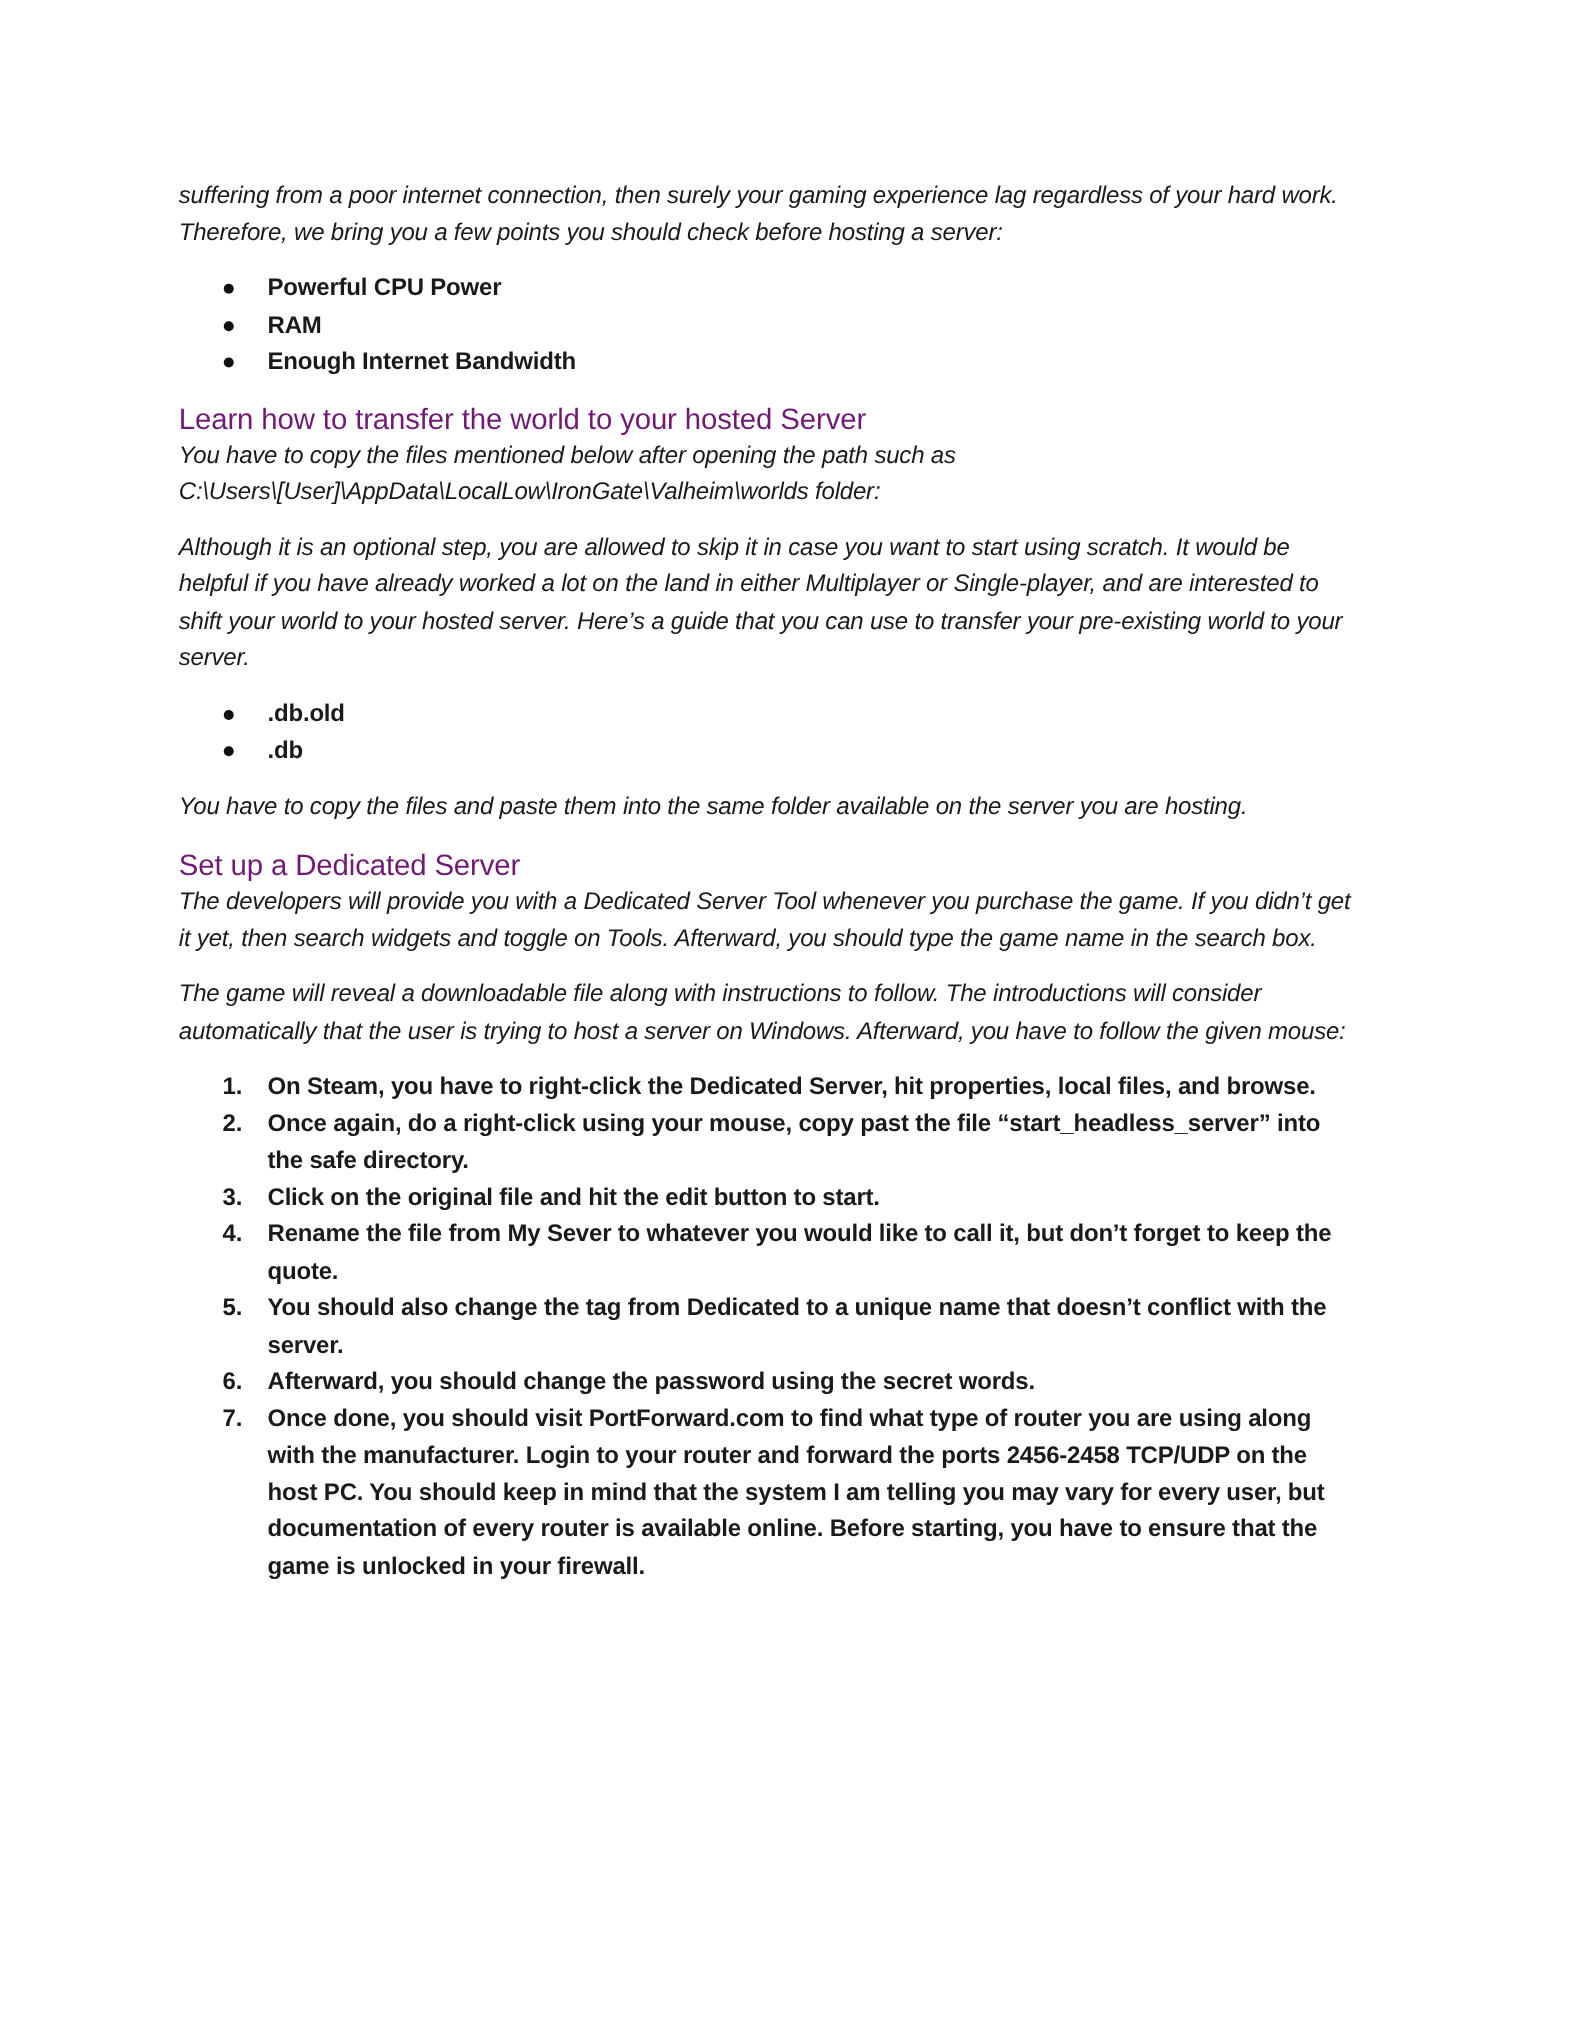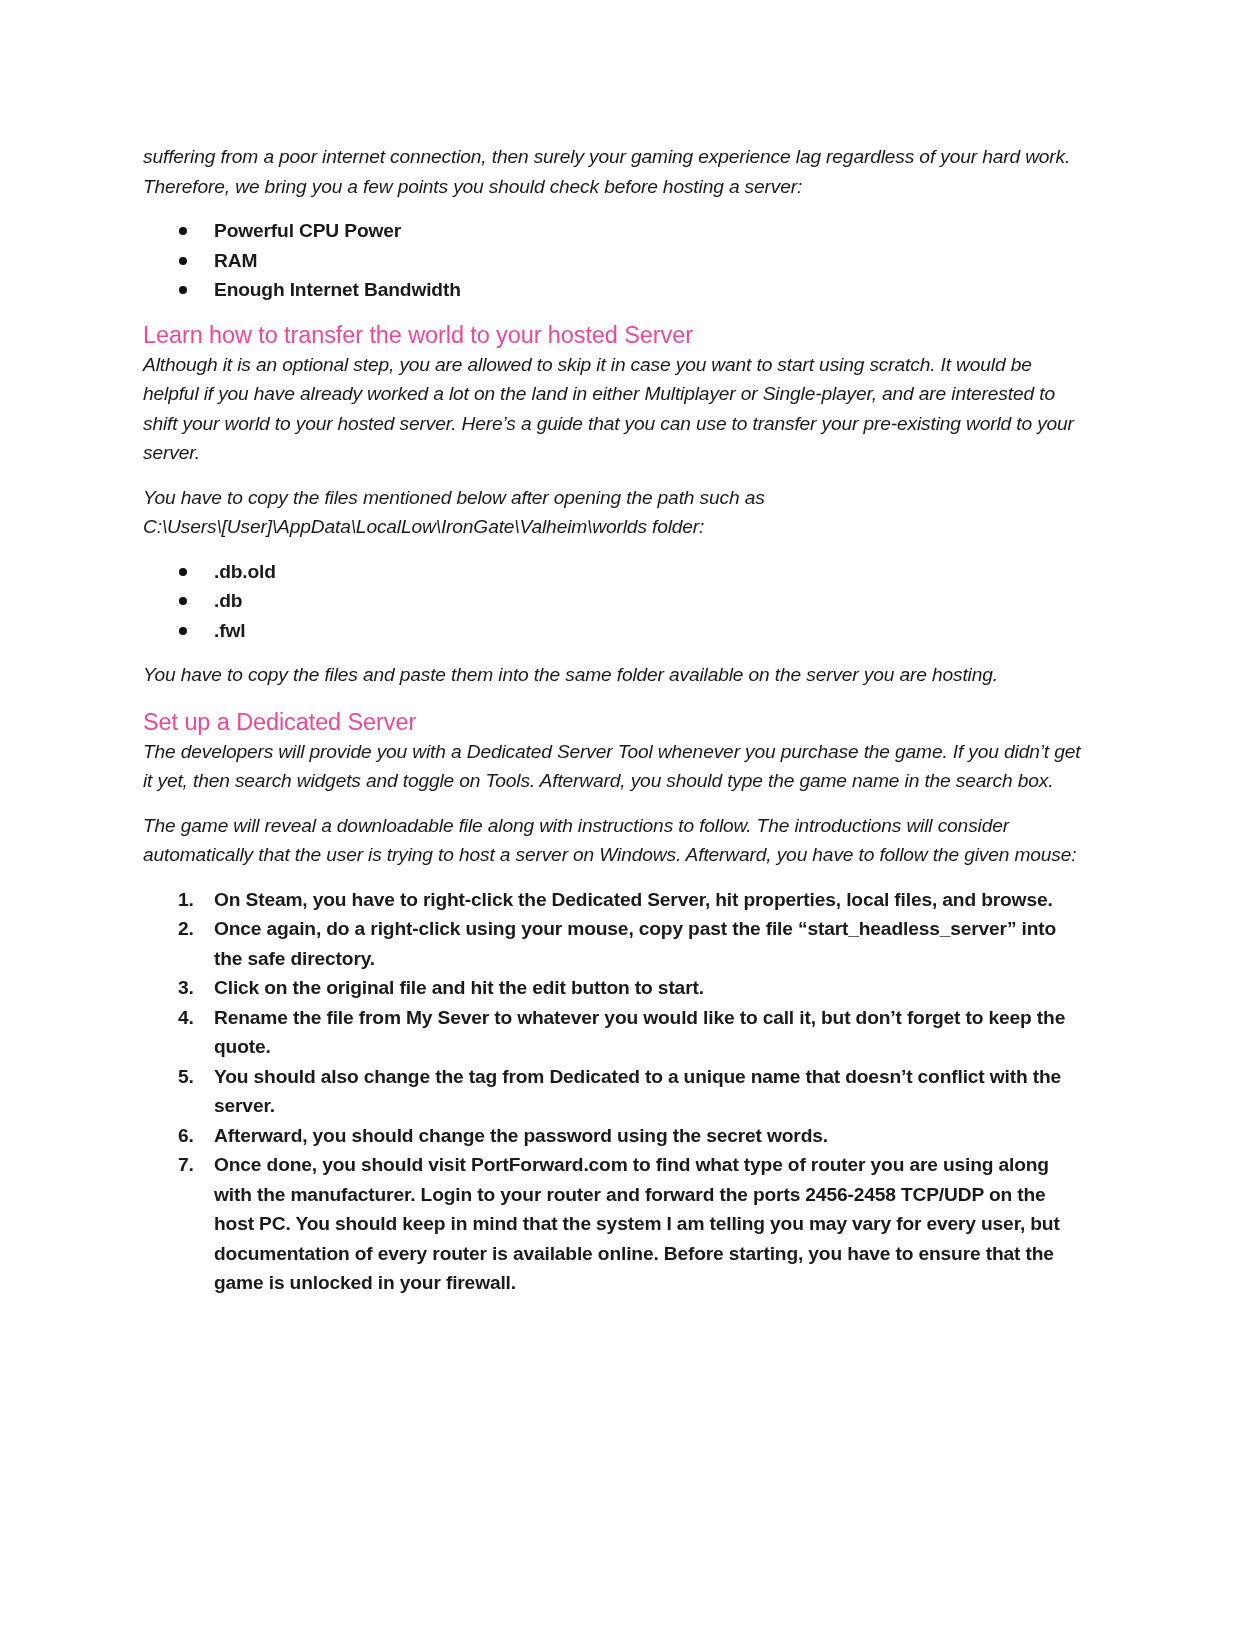--- a/index.html
+++ b/index.html
@@ -7,21 +7,21 @@
       width: 1260px; height: 1631px; position: relative; overflow: hidden;
       font-family: "Liberation Sans", "DejaVu Sans", sans-serif;
       color: #1a1a1a;
     }
     .page {
       position: absolute; left: 143px; top: 142px; width: 940px;
       font-size: 19.2px; line-height: 29.5px; letter-spacing: -0.15px;
     }
     p { margin: 0 0 15px 0; font-style: italic; }
     h2 {
-      margin: 0; font-weight: normal; color: #ec4899;
+      margin: 0; font-weight: normal; color: #701a75;
       font-size: 23.5px; line-height: 30px; letter-spacing: -0.1px;
     }
     ul, ol { margin: 0 0 15px 0; padding: 0; list-style: none; font-weight: bold; }
     li { position: relative; padding-left: 71px; }
     .bullet {
       position: absolute; left: 36px; top: 11px;
       width: 8px; height: 8px; border-radius: 50%; background: #111;
     }
     .num { position: absolute; left: 35px; top: 0; }
     .sec1 { margin-top: 12px; }
@@ -33,29 +33,28 @@
 <div class="page">
 
   <p>suffering from a poor internet connection, then surely your gaming experience lag regardless of your hard work. Therefore, we bring you a few points you should check before hosting a server:</p>
   <ul>
     <li><span class="bullet"></span><span>Powerful CPU Power</span></li>
     <li><span class="bullet"></span><span>RAM</span></li>
     <li><span class="bullet"></span><span>Enough Internet Bandwidth</span></li>
   </ul>
 
   <h2 class="sec1">Learn how to transfer the world to your hosted Server</h2>
-  <p>Although it is an optional step, you are allowed to skip it in case you want to start using scratch. It would be helpful if you have already worked a lot on the land in either Multiplayer or Single-player, and are interested to shift your world to your hosted server. Here’s a guide that you can use to transfer your pre-existing world to your server.</p>
   <p>
     <span>You have to copy the files mentioned below after opening the path such as</span><br>
     <span>C:\Users\[User]\AppData\LocalLow\IronGate\Valheim\worlds folder:</span>
   </p>
+  <p>Although it is an optional step, you are allowed to skip it in case you want to start using scratch. It would be helpful if you have already worked a lot on the land in either Multiplayer or Single-player, and are interested to shift your world to your hosted server. Here’s a guide that you can use to transfer your pre-existing world to your server.</p>
   <ul>
     <li><span class="bullet"></span><span>.db.old</span></li>
     <li><span class="bullet"></span><span>.db</span></li>
-    <li><span class="bullet"></span><span>.fwl</span></li>
   </ul>
   <p>You have to copy the files and paste them into the same folder available on the server you are hosting.</p>
 
   <h2 class="sec2">Set up a Dedicated Server</h2>
   <p>The developers will provide you with a Dedicated Server Tool whenever you purchase the game. If you didn’t get it yet, then search widgets and toggle on Tools. Afterward, you should type the game name in the search box.</p>
   <p>The game will reveal a downloadable file along with instructions to follow. The introductions will consider automatically that the user is trying to host a server on Windows. Afterward, you have to follow the given mouse:</p>
   <ol>
     <li><span class="num">1.</span><span>On Steam, you have to right-click the Dedicated Server, hit properties, local files, and browse.</span></li>
     <li><span class="num">2.</span><span>Once again, do a right-click using your mouse, copy past the file “start_headless_server” into the safe directory.</span></li>
     <li><span class="num">3.</span><span>Click on the original file and hit the edit button to start.</span></li>

